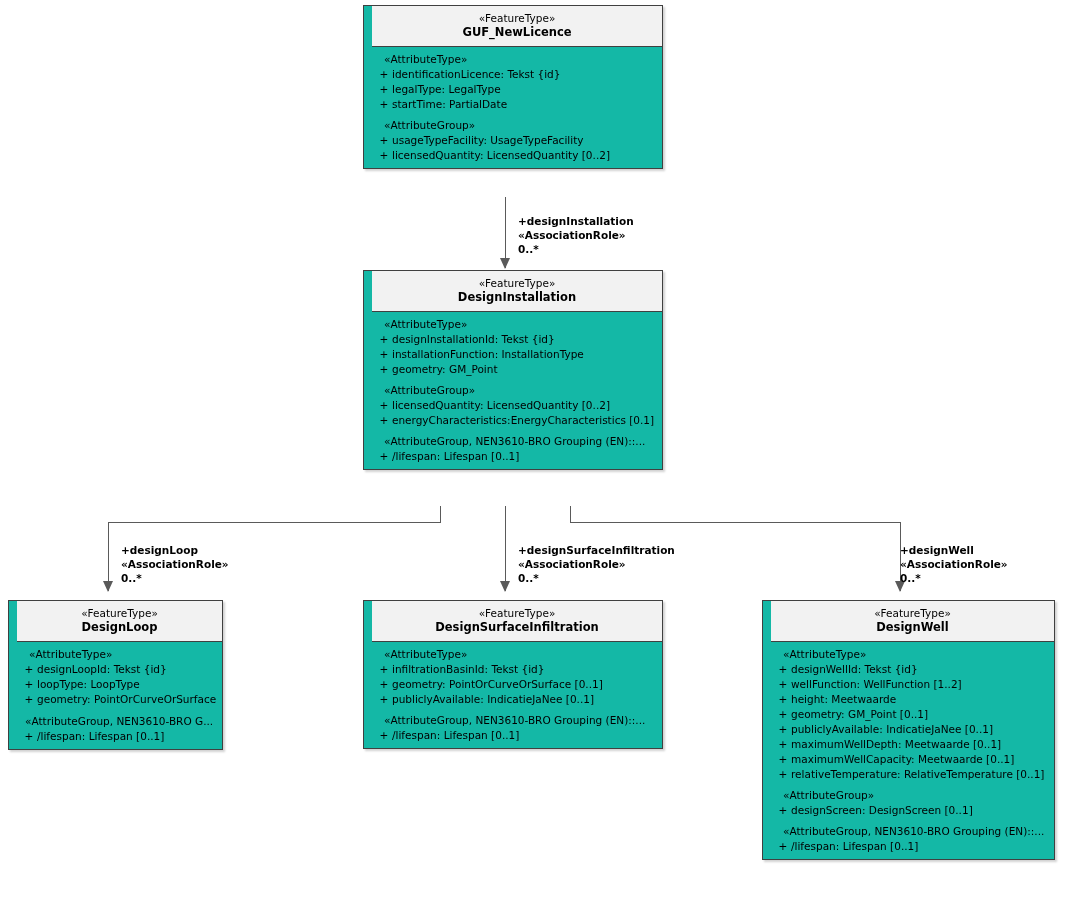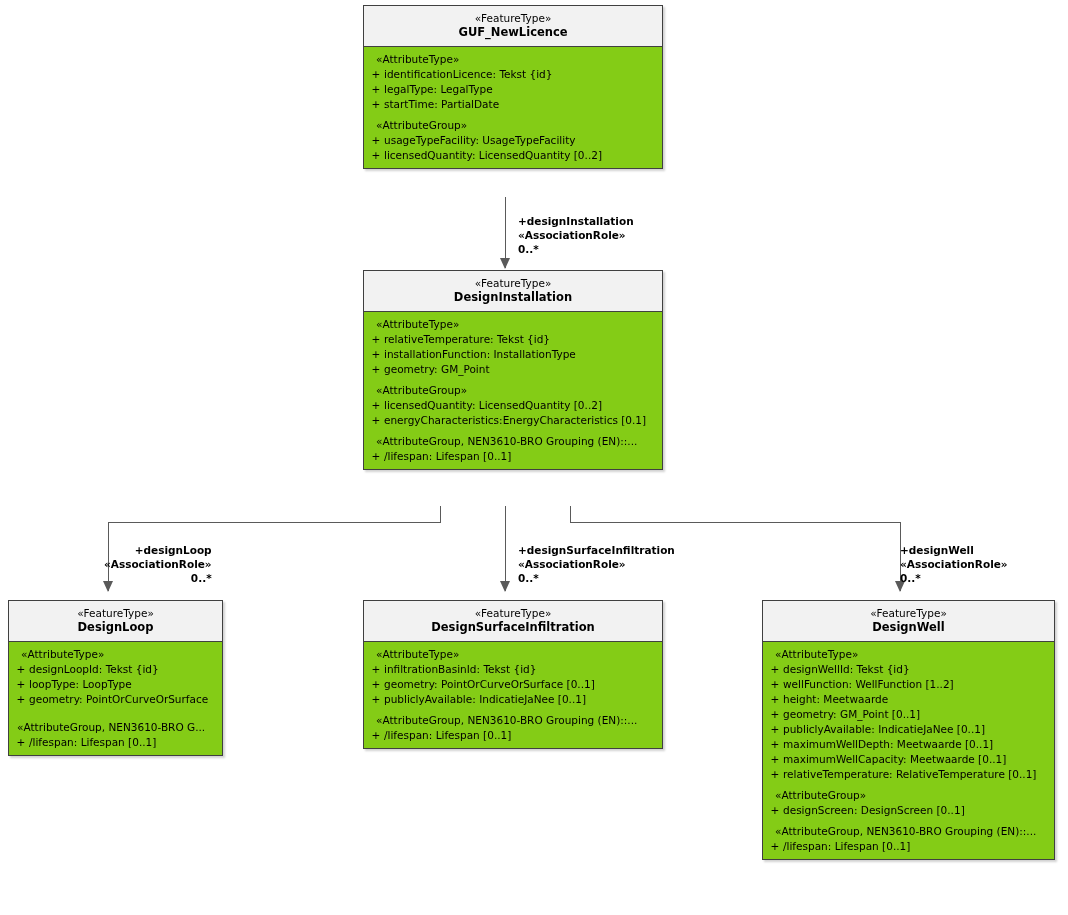--- a/index.html
+++ b/index.html
@@ -14,22 +14,23 @@
     font-family: "DejaVu Sans", sans-serif;
     color: #000000;
     overflow: hidden;
   }
 
   
   .uml-class {
     position: absolute;
     box-sizing: border-box;
     border: 1px solid #404040;
-    background: #84cc16;
+    background: #14b8a6;
     box-shadow: 2px 2px 2px rgba(0,0,0,0.18);
+    padding-left: 8px;
   }
   .uml-header {
     background: #f2f2f2;
     border-bottom: 1px solid #404040;
     text-align: center;
     padding: 6px 4px 7px 4px;
   }
   .stereotype {
     font-size: 10.5px;
     line-height: 13px;
@@ -111,21 +112,21 @@
 <div class="conn h" style="left:570px; top:522px; width:331px;"></div>
 <div class="conn v" style="left:900px; top:522px; height:69px;"></div>
 <div class="arrowhead" style="left:895px; top:581px; border-left:5px solid transparent; border-right:5px solid transparent; border-top:11px solid #5a5a5a;"></div>
 
 <div class="assoc-label" style="left:518px; top:214px;">
   <span>+designInstallation</span>
   <span>«AssociationRole»</span>
   <span>0..*</span>
 </div>
 
-<div class="assoc-label" style="left:104px; top:543px;text-align:right;">
+<div class="assoc-label" style="left:121px; top:543px;">
   <span>+designLoop</span>
   <span>«AssociationRole»</span>
   <span>0..*</span>
 </div>
 
 <div class="assoc-label" style="left:518px; top:543px;">
   <span>+designSurfaceInfiltration</span>
   <span>«AssociationRole»</span>
   <span>0..*</span>
 </div>
@@ -169,21 +170,21 @@
 
 <div class="uml-class" style="left:363px; top:270px; width:300px;">
   <div class="uml-header">
     <span class="stereotype">«FeatureType»</span>
     <span class="class-name">DesignInstallation</span>
   </div>
   <div class="compartment">
     <div class="group-label">«AttributeType»</div>
     <div class="attr-row">
       <span class="attr-vis">+</span>
-      <span class="attr-text">relativeTemperature: Tekst {id}</span>
+      <span class="attr-text">designInstallationId: Tekst {id}</span>
     </div>
     <div class="attr-row">
       <span class="attr-vis">+</span>
       <span class="attr-text">installationFunction: InstallationType</span>
     </div>
     <div class="attr-row">
       <span class="attr-vis">+</span>
       <span class="attr-text">geometry: GM_Point</span>
     </div>
     <div class="group-label" style="margin-top:6px;">«AttributeGroup»</div>
@@ -215,21 +216,21 @@
       <span class="attr-text">designLoopId: Tekst {id}</span>
     </div>
     <div class="attr-row">
       <span class="attr-vis">+</span>
       <span class="attr-text">loopType: LoopType</span>
     </div>
     <div class="attr-row">
       <span class="attr-vis">+</span>
       <span class="attr-text">geometry: PointOrCurveOrSurface</span>
     </div>
-    <div class="group-label" style="margin-top:13px; padding-left:4px;">«AttributeGroup, NEN3610-BRO G...</div>
+    <div class="group-label" style="margin-top:7px; padding-left:4px;">«AttributeGroup, NEN3610-BRO G...</div>
     <div class="attr-row">
       <span class="attr-vis">+</span>
       <span class="attr-text">/lifespan: Lifespan [0..1]</span>
     </div>
   </div>
 </div>
 
 <div class="uml-class" style="left:363px; top:600px; width:300px;">
   <div class="uml-header">
     <span class="stereotype">«FeatureType»</span>

